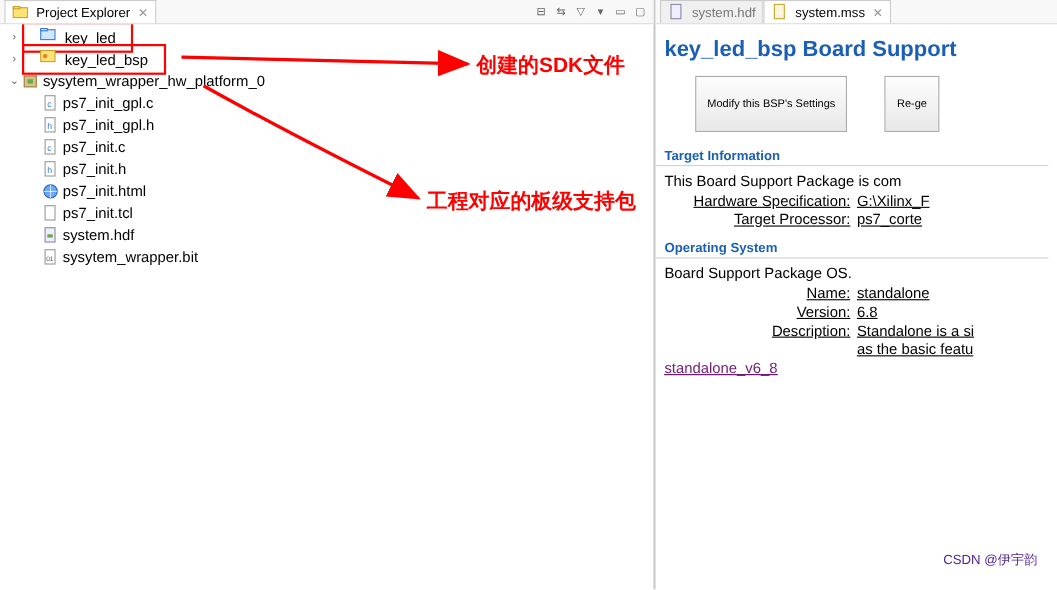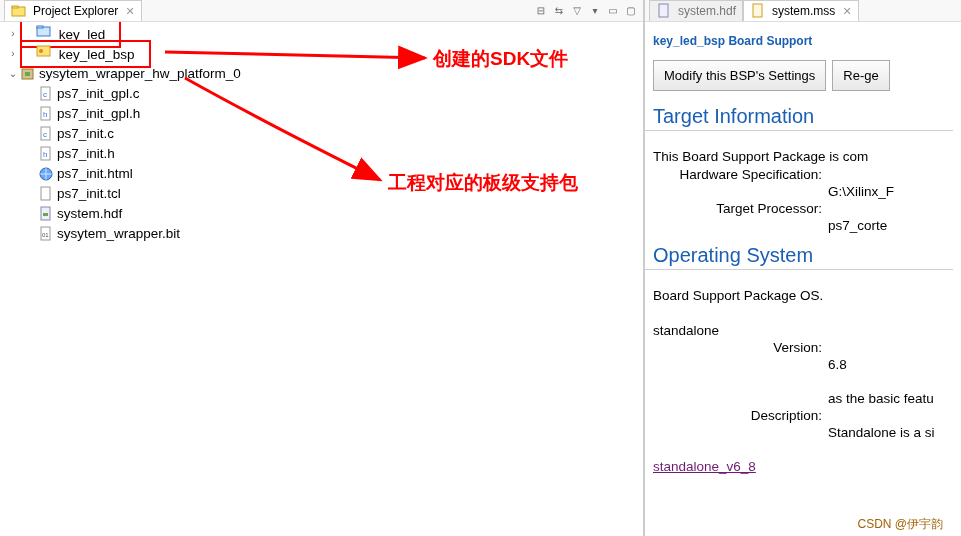--- a/index.html
+++ b/index.html
@@ -1,44 +1,44 @@
 <!DOCTYPE html>
 <html><head>
 <meta charset="utf-8">
 <style>
 * { box-sizing: border-box; margin: 0; padding: 0; }
 body { font-family: "Segoe UI", Tahoma, sans-serif; font-size: 13px; color: #000; background: #fff; width: 961px; height: 536px; overflow: hidden; position: relative; }
 .container { display: flex; width: 100%; height: 100%; }
-.left-panel { width: 645px; border-right: 2px solid #ccc; display: flex; flex-direction: column; }
+.left-panel { width: 596px; border-right: 2px solid #ccc; display: flex; flex-direction: column; }
 .right-panel { flex: 1; display: flex; flex-direction: column; overflow: hidden; }
 .panel-header { display: flex; align-items: center; height: 22px; border-bottom: 1px solid #ddd; background: #f8f8f8; padding: 0 4px; position: relative; }
 .tab { display: flex; align-items: center; padding: 2px 6px; background: #fff; border: 1px solid #ccc; border-bottom: none; height: 21px; font-size: 12px; gap: 3px; }
 .tab.inactive { background: #f0f0f0; color: #777; }
 .close-x { margin-left: 4px; color: #999; font-size: 11px; cursor: pointer; }
 .toolbar-icons { margin-left: auto; display: flex; gap: 2px; align-items: center; }
 .mini-icon { width: 16px; height: 16px; display: inline-flex; align-items: center; justify-content: center; font-size: 10px; color: #666; }
 .tree { padding: 2px 0 0 6px; font-size: 13.5px; line-height: 20px; }
 .tree-row { display: flex; align-items: center; height: 20px; white-space: nowrap; }
 .twisty { width: 14px; text-align: center; color: #666; font-size: 10px; display: inline-block; }
 .icon { width: 16px; height: 16px; margin-right: 3px; display: inline-flex; align-items: center; justify-content: center; }
 .indent-1 { padding-left: 18px; }
 .highlighted { border: 2px solid red; padding: 1px 14px; margin: -1px 0; }
 .right-content { padding: 0; overflow: hidden; }
-.bsp-title { font-size: 12px; font-weight: bold; color: #1a5fb4; padding: 12px 8px 8px 8px; }
+.bsp-title { font-size: 20px; font-weight: bold; color: #1a5fb4; padding: 12px 8px 8px 8px; }
 .btn-row { padding: 4px 8px; display: flex; gap: 6px; }
-.btn { background: linear-gradient(#fdfdfd,#e8e8e8); border: 1px solid #aaa; padding: 7px 10px; font-size: 13px; }
-.section-h { color: #1a5fb4; font-weight: normal; font-size: 20px; padding: 10px 8px 2px 8px; border-bottom: 1px solid #d0d0d0; margin: 0 8px 16px 0; }
+.btn { background: linear-gradient(#fdfdfd,#e8e8e8); border: 1px solid #aaa; padding: 19px 10px; font-size: 10px; margin-left: 28px; }
+.section-h { color: #1a5fb4; font-weight: bold; font-size: 12px; padding: 10px 8px 2px 8px; border-bottom: 1px solid #d0d0d0; margin: 0 8px 4px 0; }
 .body-text { padding: 2px 15px 2px 8px; font-size: 13.5px; }
-.kv-row { display: flex; padding: 1px 0 1px 8px; font-size: 13.5px; }
+.kv-row { display: flex; padding: 1px 0 1px 8px; font-size: 13.5px; text-decoration: underline; }
 .kv-label { width: 175px; text-align: right; padding-right: 6px; }
-.kv-val { flex: 1; margin-top: 17px; }
+.kv-val { flex: 1; }
 .link { color: #701a75; text-decoration: underline; }
 .annotation { position: absolute; color: red; font-weight: bold; font-size: 19px; pointer-events: none; }
 .arrow-svg { position: absolute; pointer-events: none; }
-.watermark { position: absolute; right: 18px; bottom: 3px; color: #a16207; font-size: 12px; }
+.watermark { position: absolute; right: 18px; bottom: 18px; color: #4c1d95; font-size: 12px; }
 </style>
 </head>
 <body>
 
 <div class="container">
 
   <div class="left-panel">
     <div class="panel-header">
       <div class="tab">
         <span class="icon">
@@ -208,33 +208,34 @@
           <span class="kv-label">Hardware Specification:</span>
           <span class="kv-val">G:\Xilinx_F</span>
         </div>
       <div class="kv-row">
           <span class="kv-label">Target Processor:</span>
           <span class="kv-val">ps7_corte</span>
         </div>
       <div class="section-h">Operating System</div>
       <div class="body-text">Board Support Package OS.</div>
       <div class="kv-row">
+          <span class="kv-label">Name:</span>
           <span class="kv-val">standalone</span>
         </div>
       <div class="kv-row">
           <span class="kv-label">Version:</span>
           <span class="kv-val">6.8</span>
         </div>
       <div class="kv-row">
+          <span class="kv-label">Description:</span>
+          <span class="kv-val">Standalone is a si</span>
+        </div>
+      <div class="kv-row">
           <span class="kv-label"></span>
           <span class="kv-val">as the basic featu</span>
-        </div>
-      <div class="kv-row">
-          <span class="kv-label">Description:</span>
-          <span class="kv-val">Standalone is a si</span>
         </div>
       <div class="kv-row">
           <span class="kv-val link">standalone_v6_8</span>
         </div>
     </div>
   </div>
 </div>
 
 <svg class="arrow-svg" style="left:0;top:0;" width="645" height="260">
   <defs>

